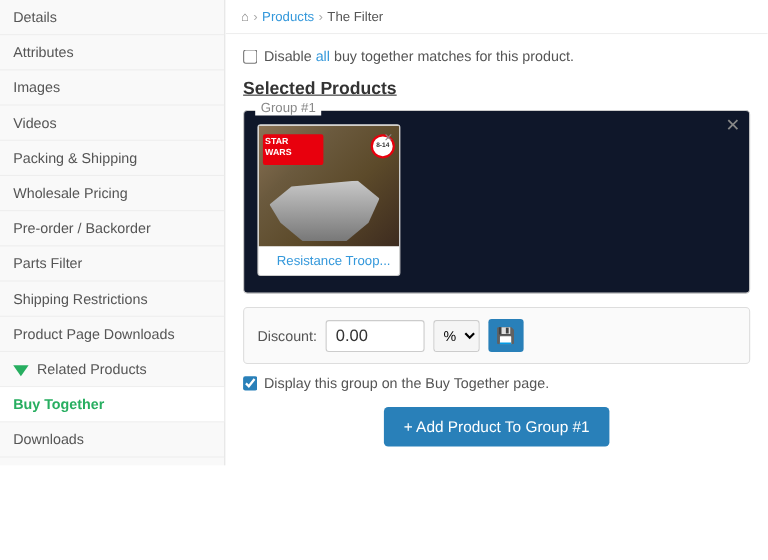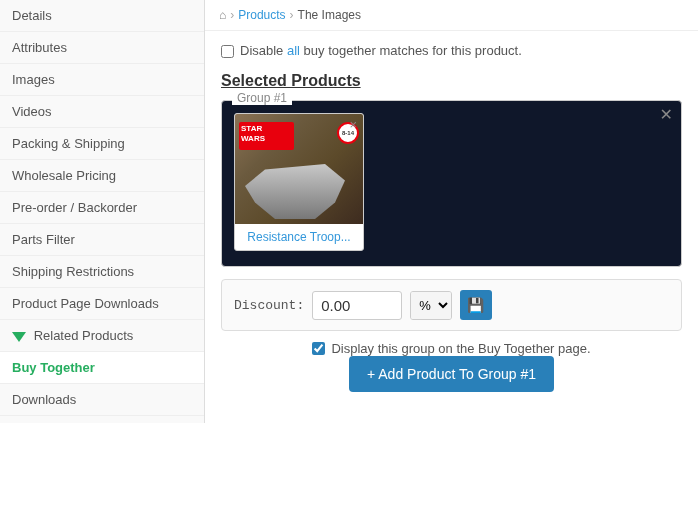--- a/index.html
+++ b/index.html
@@ -208,38 +208,38 @@
       font-size: 6px;
       font-weight: bold;
       color: #333;
       line-height: 1;
       text-align: center;
     }
     .product-name {
       padding: 6px 8px;
       font-size: 12px;
       color: #3498db;
-      text-align: center;
+      text-align: right;
       white-space: nowrap;
       overflow: hidden;
       text-overflow: ellipsis;
     }
 
     
     .discount-row {
       display: flex;
       align-items: center;
       gap: 8px;
       padding: 10px 12px;
       border: 1px solid #ddd;
       border-radius: 4px;
       margin-bottom: 10px;
       background: #fafafa;
     }
-    .discount-label { font-size: 13px; color: #555; font-family: Liberation Mono, monospace; }
+    .discount-label { font-size: 13px; color: #555; }
     .discount-input {
       width: 90px;
       padding: 5px 8px;
       border: 1px solid #ccc;
       border-radius: 3px;
       font-size: 15px;
       color: #333;
     }
     .discount-select-wrap {
       display: flex;
@@ -267,23 +267,23 @@
       justify-content: center;
       color: #fff;
       font-size: 14px;
     }
 
     
     .display-row {
       display: flex;
       align-items: center;
       gap: 6px;
+      margin-bottom: 14px;
       font-size: 13px;
       color: #555;
-      justify-content: center;
     }
     .display-row input[type="checkbox"] {
       width: 13px;
       height: 13px;
       accent-color: #2980b9;
     }
 
     
     .add-product-btn {
       background: #2980b9;
@@ -343,21 +343,21 @@
   </div>
 </aside>
 
 <main class="main">
 
   <div class="breadcrumb">
     <span style="color:#888; cursor:pointer;">⌂</span>
     <span class="sep">›</span>
     <a href="#">Products</a>
     <span class="sep">›</span>
-    <span class="current">The Images</span>
+    <span class="current">The Filter</span>
   </div>
 
   <div class="main-content">
 
     <div class="disable-row">
       <input type="checkbox" style="">
       <span>
         Disable <a href="#">all</a> buy together matches for this product.
       </span>
     </div>

